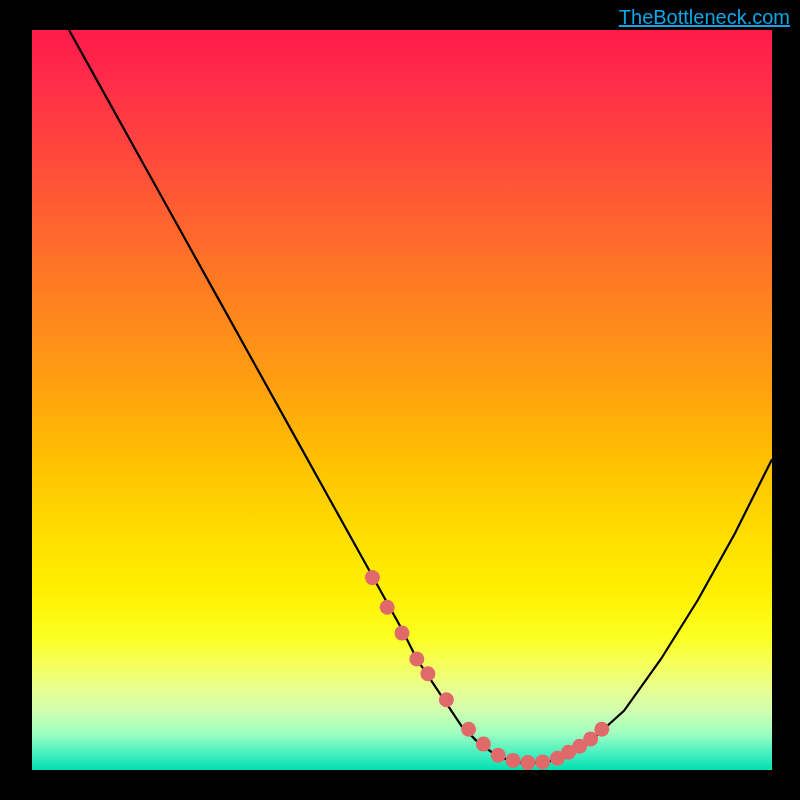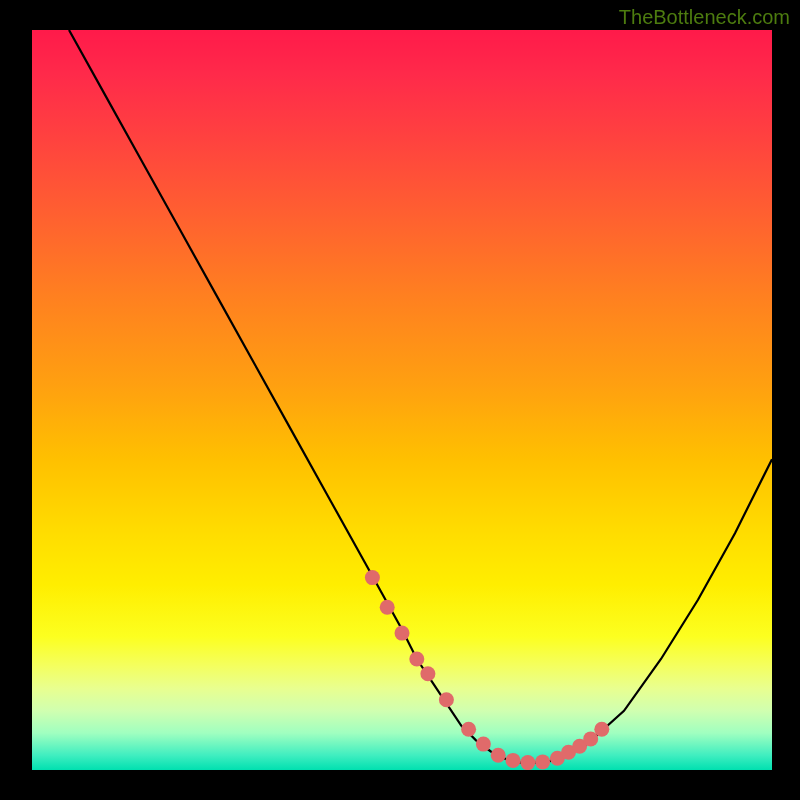--- a/index.html
+++ b/index.html
@@ -8,24 +8,25 @@
     height: 800px;
     background: #000;
     position: relative;
     overflow: hidden;
     font-family: Arial, sans-serif;
   }
   .attribution {
     position: absolute;
     top: 6px;
     right: 10px;
-    color: #4d7c0f;
+    color: #0ea5e9;
     font-size: 20px;
     font-weight: 500;
     z-index: 10;
+    text-decoration: underline;
   }
   .plot-area {
     position: absolute;
     left: 32px;
     top: 30px;
     width: 740px;
     height: 740px;
   }
   .gradient-bg {
     position: absolute;

